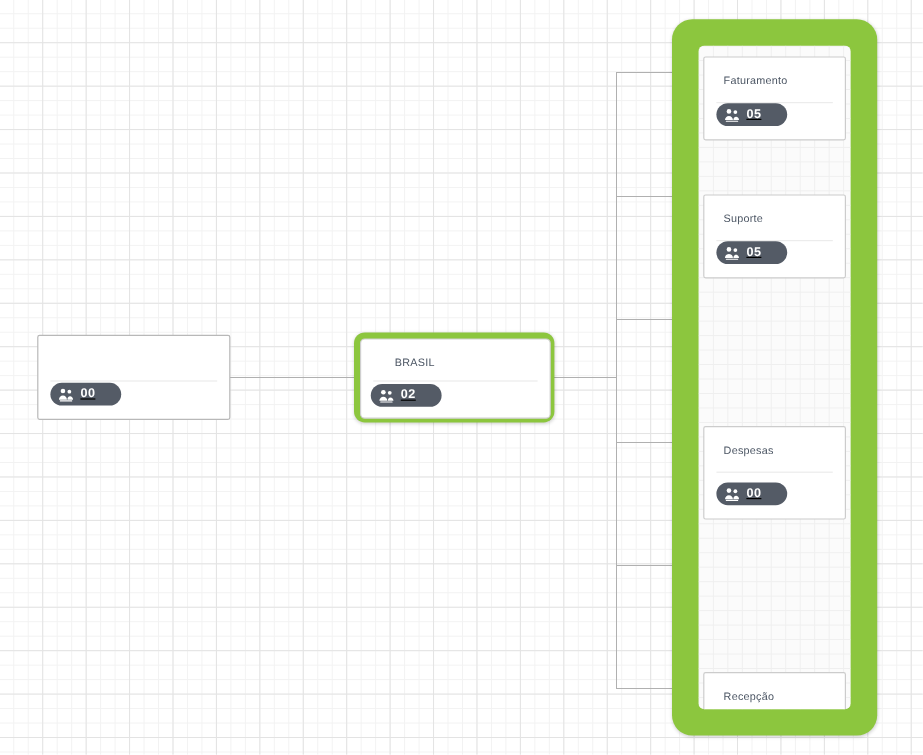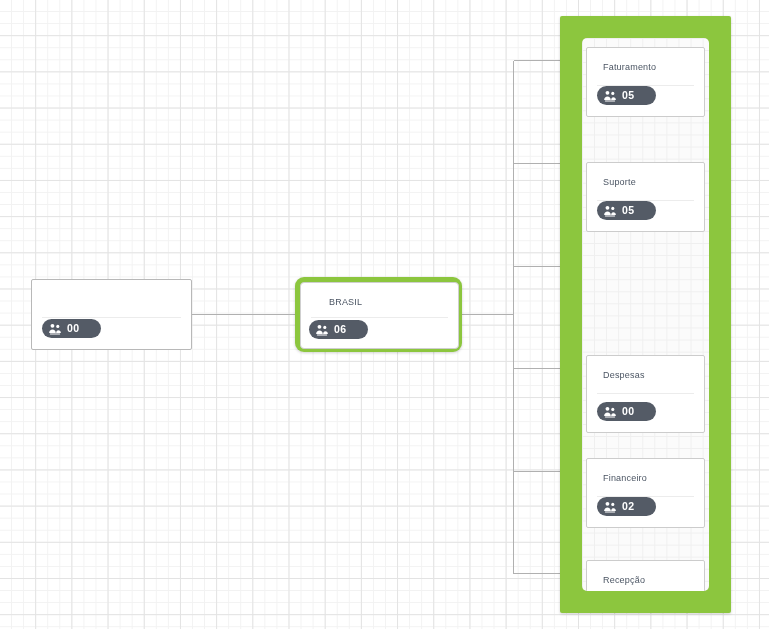--- a/index.html
+++ b/index.html
@@ -74,20 +74,21 @@
     left: 10px;
     bottom: 11px;
     height: 19px;
     min-width: 44px;
     padding: 0 9px 0 6px;
     border-radius: 10px;
     background: #545b66;
     display: flex;
     align-items: center;
     gap: 5px;
+    text-decoration: underline;
   }
   .badge-icon {
     width: 14px;
     height: 14px;
     display: block;
     flex: 0 0 auto;
   }
   .badge-count {
     font-size: 10.5px;
     font-weight: bold;
@@ -111,21 +112,21 @@
     background: #ffffff;
     border: 1px solid #cfcfcf;
     border-radius: 4px;
   }
 
   
   #dept-group {
     position: absolute;
     box-sizing: border-box;
     background: #8cc63e;
-    border-radius: 2px;
+    border-radius: 17px;
     padding: 22px;
     box-shadow: 0 1px 3px rgba(0,0,0,.18);
   }
   #dept-group-inner {
     position: relative;
     width: 100%;
     height: 100%;
     background: #fbfbfb;
     background-image:
       linear-gradient(to right, #efefef 1px, transparent 1px),
@@ -185,21 +186,21 @@
       <div class="node-title" style="left:28px; top:14px;">BRASIL</div>
       <div class="node-divider" style="top:34px;"></div>
       <div class="node-badge" style="left:8px; bottom:9px;">
         <svg class="badge-icon" viewBox="0 0 16 16" fill="#ffffff">
           <circle cx="5.1" cy="4.4" r="2.2"></circle>
           <circle cx="11.2" cy="5.0" r="1.8"></circle>
           <path d="M1.3 12.6c0-2.3 1.7-3.9 3.8-3.9s3.8 1.6 3.8 3.9z"></path>
           <path d="M9.3 12.6c0-1.9 1.0-3.2 2.6-3.2 1.5 0 2.8 1.2 2.8 3.2z"></path>
           <rect x="2.1" y="13.2" width="11.8" height="1.1" rx="0.5"></rect>
         </svg>
-        <span class="badge-count">06</span>
+        <span class="badge-count">02</span>
       </div>
     </div>
   </div>
 
   <div id="dept-group" style="left:560px; top:16px; width:171px; height:597px;">
     <div id="dept-group-inner">
 
       <div class="dept-card" style="top:9px; height:70px;">
         <div class="node-title">Faturamento</div>
         <div class="node-divider"></div>
@@ -239,34 +240,20 @@
             <circle cx="5.1" cy="4.4" r="2.2"></circle>
               <circle cx="11.2" cy="5.0" r="1.8"></circle>
             <path d="M1.3 12.6c0-2.3 1.7-3.9 3.8-3.9s3.8 1.6 3.8 3.9z"></path>
             <path d="M9.3 12.6c0-1.9 1.0-3.2 2.6-3.2 1.5 0 2.8 1.2 2.8 3.2z"></path>
             <rect x="2.1" y="13.2" width="11.8" height="1.1" rx="0.5"></rect>
           </svg>
           <span class="badge-count">00</span>
         </div>
       </div>
 
-      <div class="dept-card" style="top:420px; height:70px;">
-        <div class="node-title">Financeiro</div>
-        <div class="node-divider"></div>
-        <div class="node-badge">
-          <svg class="badge-icon" viewBox="0 0 16 16" fill="#ffffff">
-            <circle cx="5.1" cy="4.4" r="2.2"></circle>
-              <circle cx="11.2" cy="5.0" r="1.8"></circle>
-            <path d="M1.3 12.6c0-2.3 1.7-3.9 3.8-3.9s3.8 1.6 3.8 3.9z"></path>
-            <path d="M9.3 12.6c0-1.9 1.0-3.2 2.6-3.2 1.5 0 2.8 1.2 2.8 3.2z"></path>
-            <rect x="2.1" y="13.2" width="11.8" height="1.1" rx="0.5"></rect>
-          </svg>
-          <span class="badge-count">02</span>
-        </div>
-      </div>
 
       <div class="dept-card" style="top:522px; height:70px;">
         <div class="node-title">Recepção</div>
         <div class="node-divider"></div>
         <div class="node-badge">
           <svg class="badge-icon" viewBox="0 0 16 16" fill="#ffffff">
             <circle cx="5.1" cy="4.4" r="2.2"></circle>
               <circle cx="11.2" cy="5.0" r="1.8"></circle>
             <path d="M1.3 12.6c0-2.3 1.7-3.9 3.8-3.9s3.8 1.6 3.8 3.9z"></path>
             <path d="M9.3 12.6c0-1.9 1.0-3.2 2.6-3.2 1.5 0 2.8 1.2 2.8 3.2z"></path>

